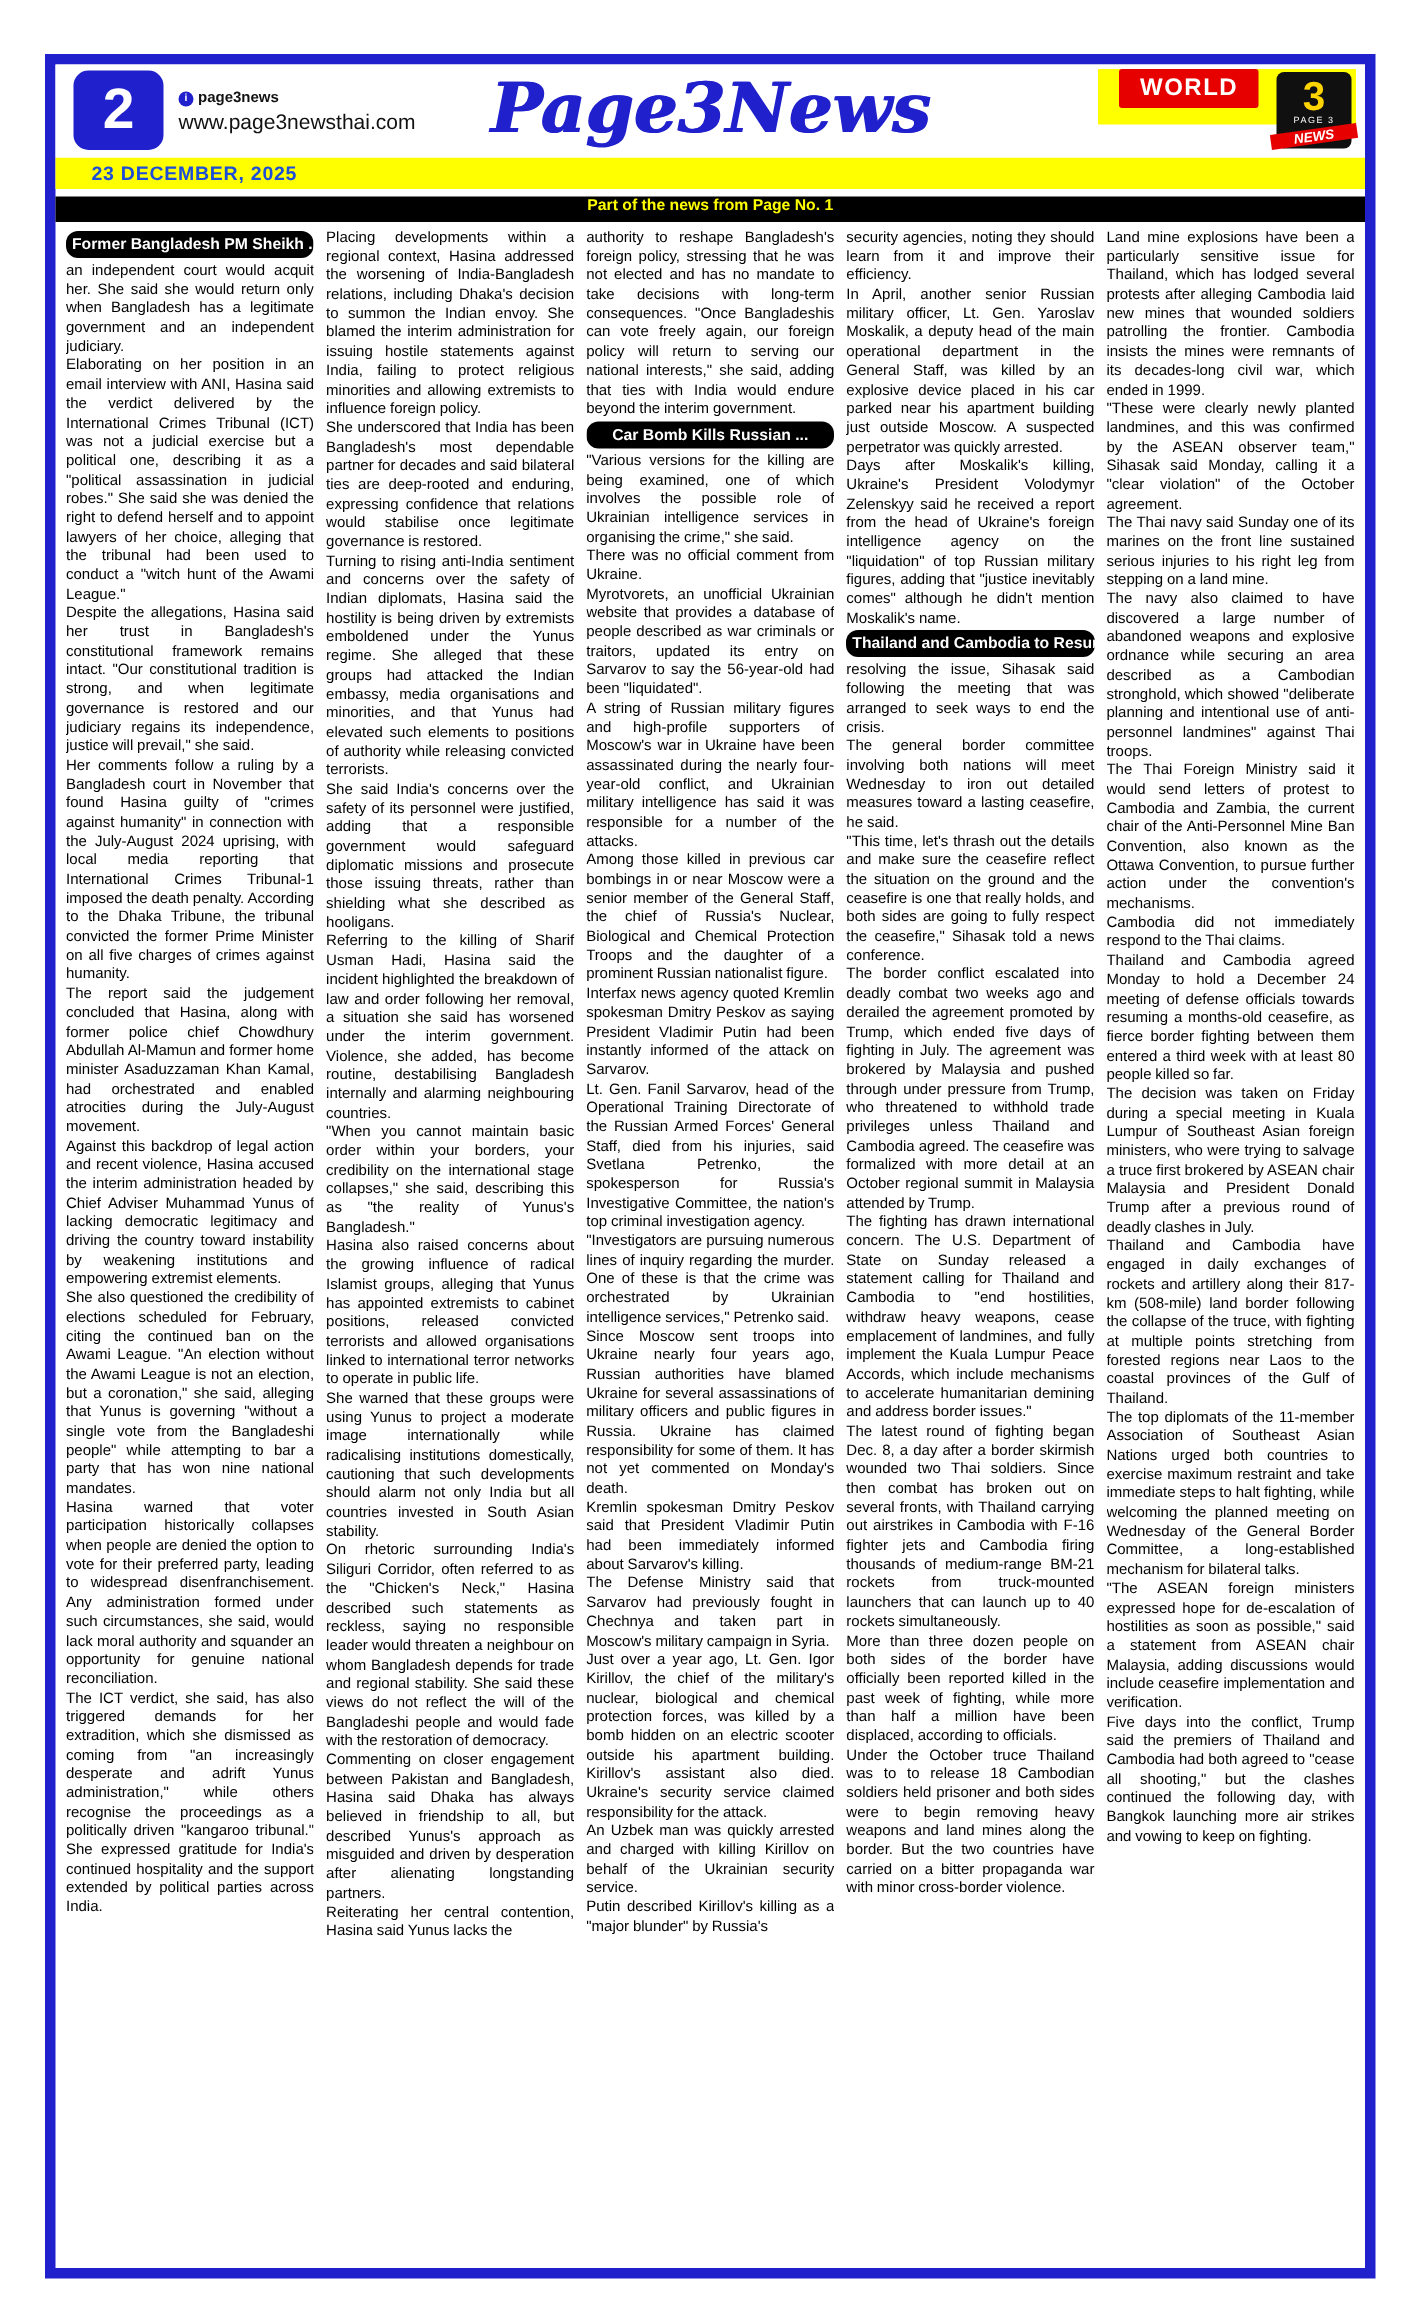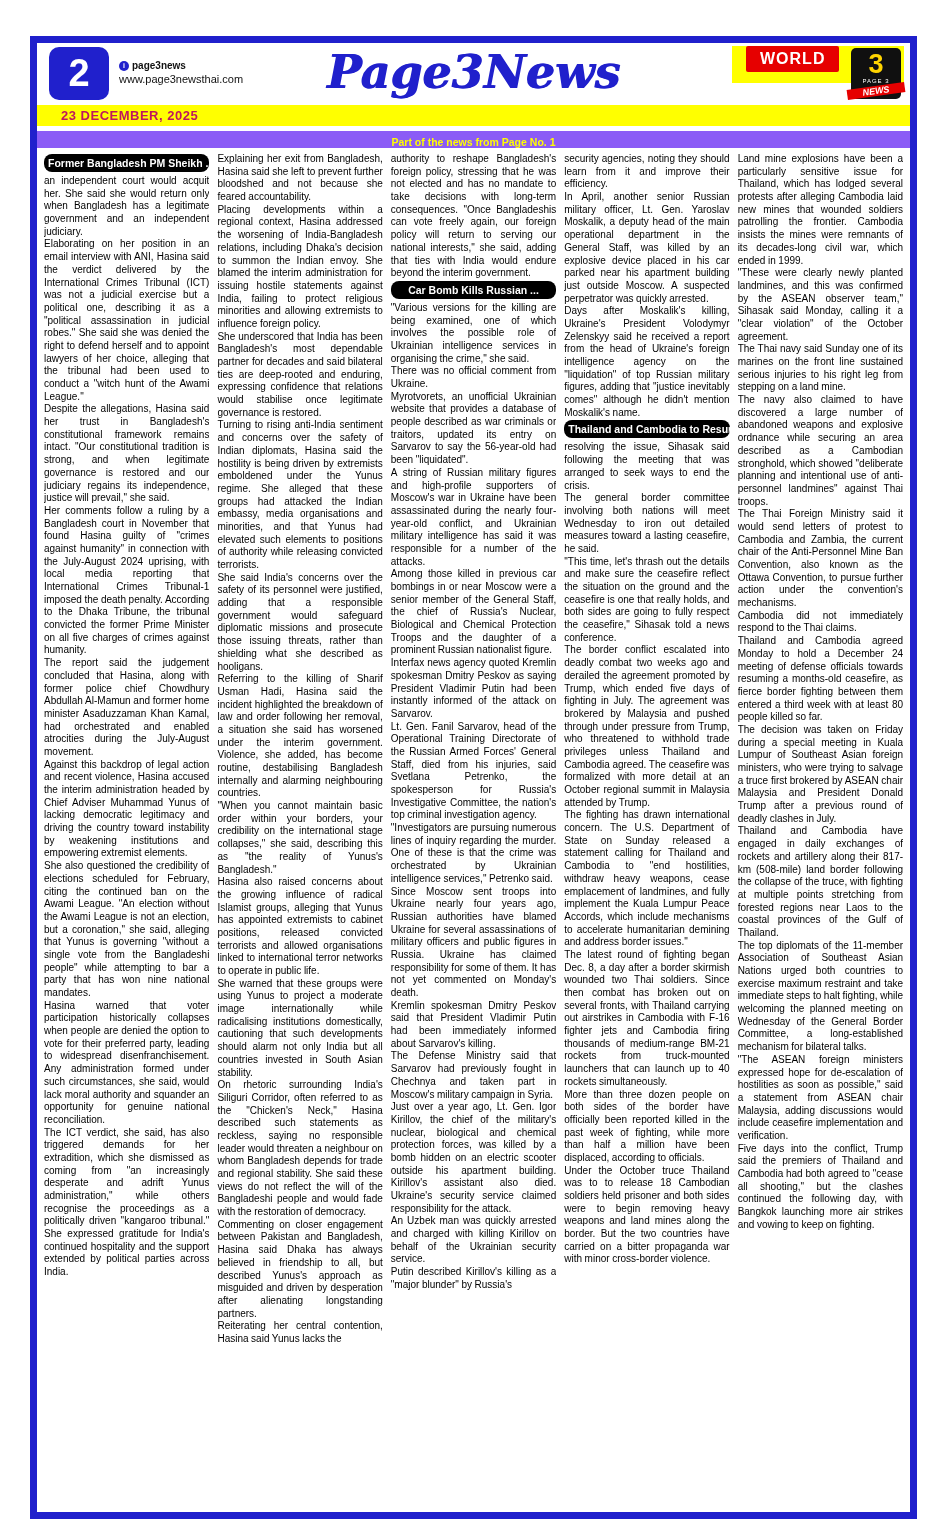--- a/index.html
+++ b/index.html
@@ -18,21 +18,21 @@
     position:absolute; left:12px; top:4px; width:60px; height:53px;
     background:#2020cc; color:#ffffff; font-size:38px; font-weight:bold;
     border-radius:10px; display:flex; align-items:center; justify-content:center;
   }
   .siteinfo { position:absolute; left:82px; top:16px; line-height:1.3; }
   .siteline1 { font-size:10px; font-weight:bold; color:#111; display:flex; align-items:center; gap:3px; }
   .siteicon {
     display:inline-block; width:10px; height:10px; border-radius:50%;
     background:#2020cc; color:#fff; font-size:7px; line-height:10px; text-align:center; font-weight:bold;
   }
-  .siteline2 { font-size:11px; color:#111; }
+  .siteline2 { font-size:14px; color:#111; }
   .masthead {
     position:absolute; left:0; right:0; top:0; text-align:center;
     font-family:"DejaVu Serif", serif; font-style:italic; font-weight:bold;
     font-size:46px; line-height:58px; color:#2020cc;
     text-shadow:1px 0 0 #2020cc;
     pointer-events:none;
   }
   .sectionbox {
     position:absolute; right:6px; top:3px; width:172px; height:37px;
     background:#ffff00; display:flex; align-items:flex-start;
@@ -50,24 +50,24 @@
   .logonews {
     position:absolute; bottom:3px; left:-4px; right:-4px; background:#e60000;
     color:#ffffff; font-size:9px; font-style:italic; font-weight:bold;
     text-align:center; transform:rotate(-8deg); padding:0 2px;
   }
   
   .datebar {
     flex:0 0 auto; height:21px; background:#ffff00; display:flex; align-items:center;
     padding-left:24px; margin-bottom:5px;
   }
-  .datebar span { font-size:13px; font-weight:bold; color:#be185d; letter-spacing:0.5px; }
+  .datebar span { font-size:13px; font-weight:bold; color:#1d4ed8; letter-spacing:0.5px; }
   .subbar {
-    flex:0 0 auto; height:17px; background:#8b5cf6; display:flex;
-    align-items:flex-end; justify-content:center;
+    flex:0 0 auto; height:17px; background:#000000; display:flex;
+    align-items:flex-start; justify-content:center;
   }
   .subbar span { color:#ffff00; font-size:10.5px; font-weight:bold; }
   
   .bodyarea {
     flex:1 1 auto; display:flex; gap:8px; padding:5px 7px 4px 7px; overflow:hidden;
   }
   .col { flex:1 1 0; overflow:hidden; min-width:0; }
   .headline {
     background:#000000; color:#ffffff; font-weight:bold; font-size:10.5px;
     text-align:center; border-radius:8px; padding:3px 4px; margin:1px 0 3px 0;
@@ -119,21 +119,20 @@
           <p class="para">Elaborating on her position in an email interview with ANI, Hasina said the verdict delivered by the International Crimes Tribunal (ICT) was not a judicial exercise but a political one, describing it as a "political assassination in judicial robes." She said she was denied the right to defend herself and to appoint lawyers of her choice, alleging that the tribunal had been used to conduct a "witch hunt of the Awami League."</p>
           <p class="para">Despite the allegations, Hasina said her trust in Bangladesh's constitutional framework remains intact. "Our constitutional tradition is strong, and when legitimate governance is restored and our judiciary regains its independence, justice will prevail," she said.</p>
           <p class="para">Her comments follow a ruling by a Bangladesh court in November that found Hasina guilty of "crimes against humanity" in connection with the July-August 2024 uprising, with local media reporting that International Crimes Tribunal-1 imposed the death penalty. According to the Dhaka Tribune, the tribunal convicted the former Prime Minister on all five charges of crimes against humanity.</p>
           <p class="para">The report said the judgement concluded that Hasina, along with former police chief Chowdhury Abdullah Al-Mamun and former home minister Asaduzzaman Khan Kamal, had orchestrated and enabled atrocities during the July-August movement.</p>
           <p class="para">Against this backdrop of legal action and recent violence, Hasina accused the interim administration headed by Chief Adviser Muhammad Yunus of lacking democratic legitimacy and driving the country toward instability by weakening institutions and empowering extremist elements.</p>
           <p class="para">She also questioned the credibility of elections scheduled for February, citing the continued ban on the Awami League. "An election without the Awami League is not an election, but a coronation," she said, alleging that Yunus is governing "without a single vote from the Bangladeshi people" while attempting to bar a party that has won nine national mandates.</p>
           <p class="para">Hasina warned that voter participation historically collapses when people are denied the option to vote for their preferred party, leading to widespread disenfranchisement. Any administration formed under such circumstances, she said, would lack moral authority and squander an opportunity for genuine national reconciliation.</p>
           <p class="para">The ICT verdict, she said, has also triggered demands for her extradition, which she dismissed as coming from "an increasingly desperate and adrift Yunus administration," while others recognise the proceedings as a politically driven "kangaroo tribunal." She expressed gratitude for India's continued hospitality and the support extended by political parties across India.</p>
         </div>
         <div class="col">
-          <p class="para">Explaining her exit from Bangladesh, Hasina said she left to prevent further bloodshed and not because she feared accountability.</p>
           <p class="para">Placing developments within a regional context, Hasina addressed the worsening of India-Bangladesh relations, including Dhaka's decision to summon the Indian envoy. She blamed the interim administration for issuing hostile statements against India, failing to protect religious minorities and allowing extremists to influence foreign policy.</p>
           <p class="para">She underscored that India has been Bangladesh's most dependable partner for decades and said bilateral ties are deep-rooted and enduring, expressing confidence that relations would stabilise once legitimate governance is restored.</p>
           <p class="para">Turning to rising anti-India sentiment and concerns over the safety of Indian diplomats, Hasina said the hostility is being driven by extremists emboldened under the Yunus regime. She alleged that these groups had attacked the Indian embassy, media organisations and minorities, and that Yunus had elevated such elements to positions of authority while releasing convicted terrorists.</p>
           <p class="para">She said India's concerns over the safety of its personnel were justified, adding that a responsible government would safeguard diplomatic missions and prosecute those issuing threats, rather than shielding what she described as hooligans.</p>
           <p class="para">Referring to the killing of Sharif Usman Hadi, Hasina said the incident highlighted the breakdown of law and order following her removal, a situation she said has worsened under the interim government. Violence, she added, has become routine, destabilising Bangladesh internally and alarming neighbouring countries.</p>
           <p class="para">"When you cannot maintain basic order within your borders, your credibility on the international stage collapses," she said, describing this as "the reality of Yunus's Bangladesh."</p>
           <p class="para">Hasina also raised concerns about the growing influence of radical Islamist groups, alleging that Yunus has appointed extremists to cabinet positions, released convicted terrorists and allowed organisations linked to international terror networks to operate in public life.</p>
           <p class="para">She warned that these groups were using Yunus to project a moderate image internationally while radicalising institutions domestically, cautioning that such developments should alarm not only India but all countries invested in South Asian stability.</p>
           <p class="para">On rhetoric surrounding India's Siliguri Corridor, often referred to as the "Chicken's Neck," Hasina described such statements as reckless, saying no responsible leader would threaten a neighbour on whom Bangladesh depends for trade and regional stability. She said these views do not reflect the will of the Bangladeshi people and would fade with the restoration of democracy.</p>
           <p class="para">Commenting on closer engagement between Pakistan and Bangladesh, Hasina said Dhaka has always believed in friendship to all, but described Yunus's approach as misguided and driven by desperation after alienating longstanding partners.</p>

